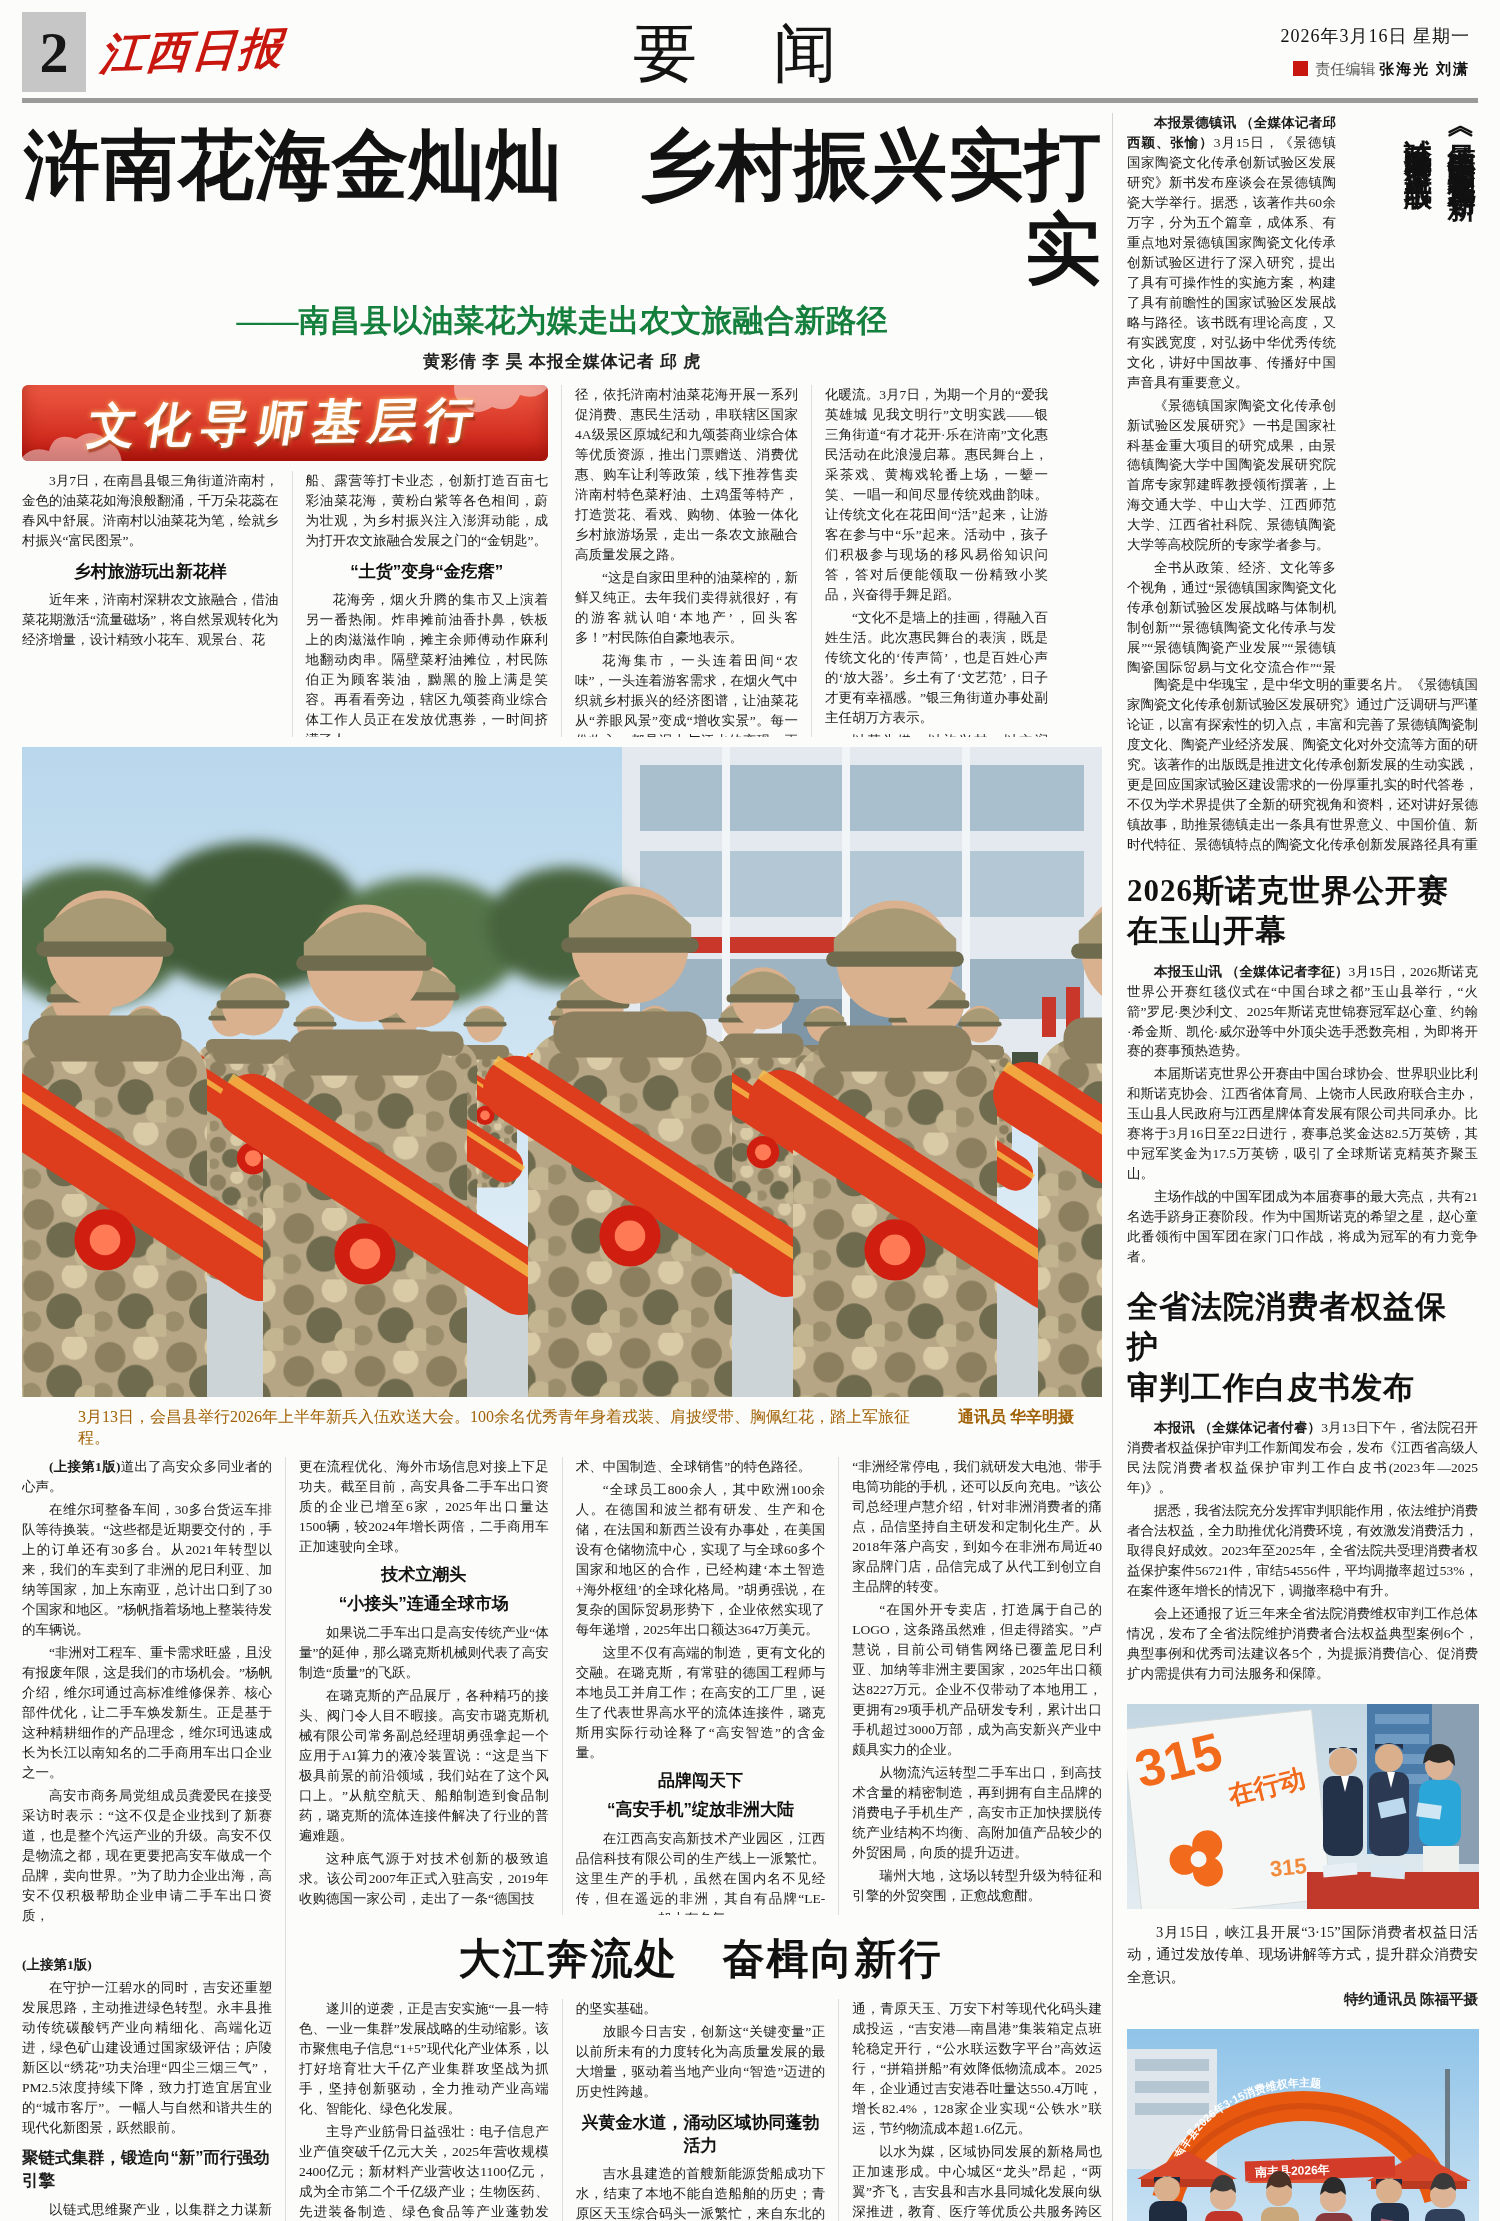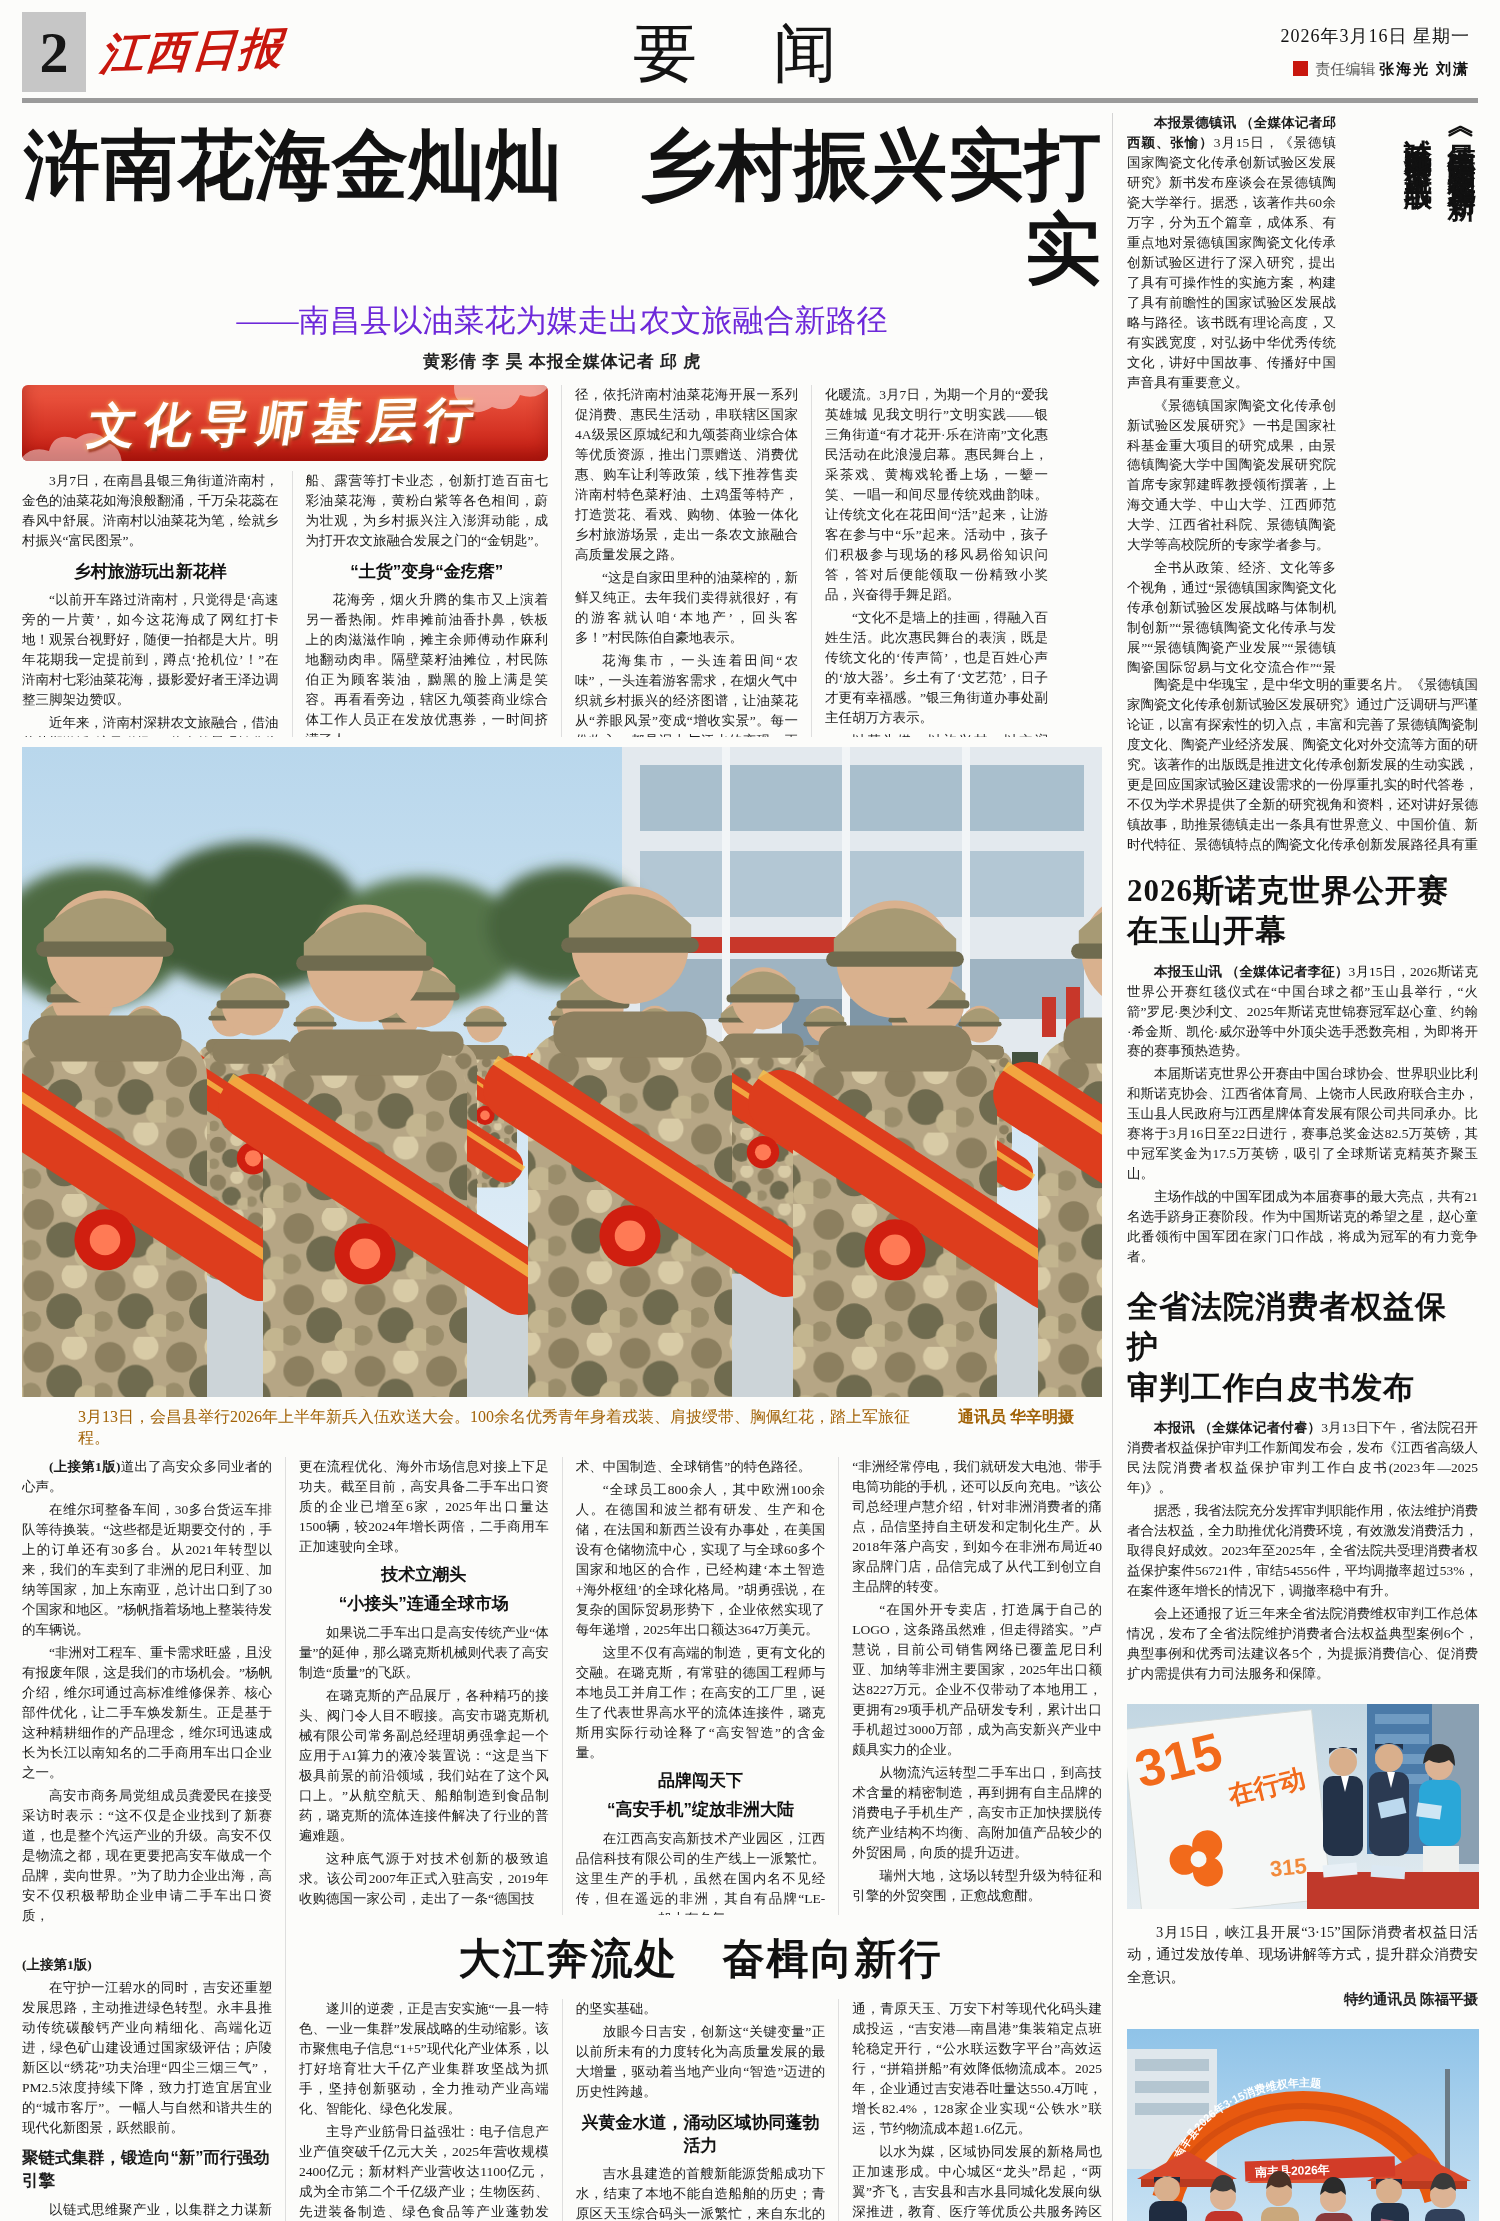--- a/index.html
+++ b/index.html
@@ -23,21 +23,21 @@
     vertical-align:-2px;}
   .ednames{color:#111;font-weight:bold;letter-spacing:2px;}
   .hd-rule{height:5px;background:#9a9a9a;margin:4px 0 10px;}
   
   .content{display:flex;}
   .left{width:1080px;flex:0 0 1080px;}
   .right{flex:1;margin-left:10px;border-left:1px solid #d4d4d4;padding-left:14px;min-width:0;}
   
   h1.lead{font-family:"Liberation Sans","DejaVu Sans",sans-serif;font-weight:900;
     font-size:76px;line-height:1.1;text-align:right;margin:10px 0 6px;color:#121212;letter-spacing:1px;}
-  .subtitle{text-align:center;font-size:31px;font-weight:normal;margin:10px 0 8px;color:#6d28d9;}
+  .subtitle{text-align:center;font-size:31px;font-weight:bold;margin:10px 0 8px;color:#15803d;}
   .byline{text-align:center;font-size:17px;font-weight:600;color:#222;margin-bottom:12px;letter-spacing:1px;}
   .story-cols{display:flex;height:352px;overflow:hidden;}
   .cols12{width:526px;flex:0 0 526px;display:flex;flex-direction:column;}
   .banner{height:76px;border-radius:6px;position:relative;flex:0 0 76px;
     background:linear-gradient(180deg,#ef5a43,#c41a10);display:flex;align-items:center;
     justify-content:center;overflow:hidden;box-shadow:inset 0 -8px 18px rgba(120,10,5,.5);}
   .banner-text{font-size:48px;font-weight:900;color:#fff;letter-spacing:8px;
     transform:skewX(-10deg) rotate(-1deg);
     text-shadow:0 0 5px rgba(255,214,110,.95),2px 3px 2px rgba(130,15,8,.85);}
   .banner svg{position:absolute;opacity:.45;}
@@ -122,21 +122,20 @@
               </svg>
             <svg style="right:-6px;top:-10px" width="100" height="50" viewBox="0 0 100 50">
                 <path d="M100 0 Q90 28 66 20 Q58 40 38 32 Q20 44 8 28 Q-4 22 2 0 Z" fill="#fff"></path>
               </svg>
             <span class="banner-text">文化导师基层行</span>
           </div>
           <div class="cols12-inner">
             <div class="col grow">
               <p class="p">3月7日，在南昌县银三角街道浒南村，金色的油菜花如海浪般翻涌，千万朵花蕊在春风中舒展。浒南村以油菜花为笔，绘就乡村振兴“富民图景”。</p>
               <h3 class="colhead">乡村旅游玩出新花样</h3>
-              <p class="p">“以前开车路过浒南村，只觉得是‘高速旁的一片黄’，如今这花海成了网红打卡地！观景台视野好，随便一拍都是大片。明年花期我一定提前到，蹲点‘抢机位’！”在浒南村七彩油菜花海，摄影爱好者王泽边调整三脚架边赞叹。</p>
               <p class="p">近年来，浒南村深耕农文旅融合，借油菜花期激活“流量磁场”，将自然景观转化为经济增量，设计精致小花车、观景台、花</p>
             </div>
             <div class="col grow">
               <p class="p" style="text-indent:0">船、露营等打卡业态，创新打造百亩七彩油菜花海，黄粉白紫等各色相间，蔚为壮观，为乡村振兴注入澎湃动能，成为打开农文旅融合发展之门的“金钥匙”。</p>
               <h3 class="colhead">“土货”变身“金疙瘩”</h3>
               <p class="p">花海旁，烟火升腾的集市又上演着另一番热闹。炸串摊前油香扑鼻，铁板上的肉滋滋作响，摊主余师傅动作麻利地翻动肉串。隔壁菜籽油摊位，村民陈伯正为顾客装油，黝黑的脸上满是笑容。再看看旁边，辖区九颂荟商业综合体工作人员正在发放优惠券，一时间挤满了人。</p>
 
             </div>
           </div>
         </div>

